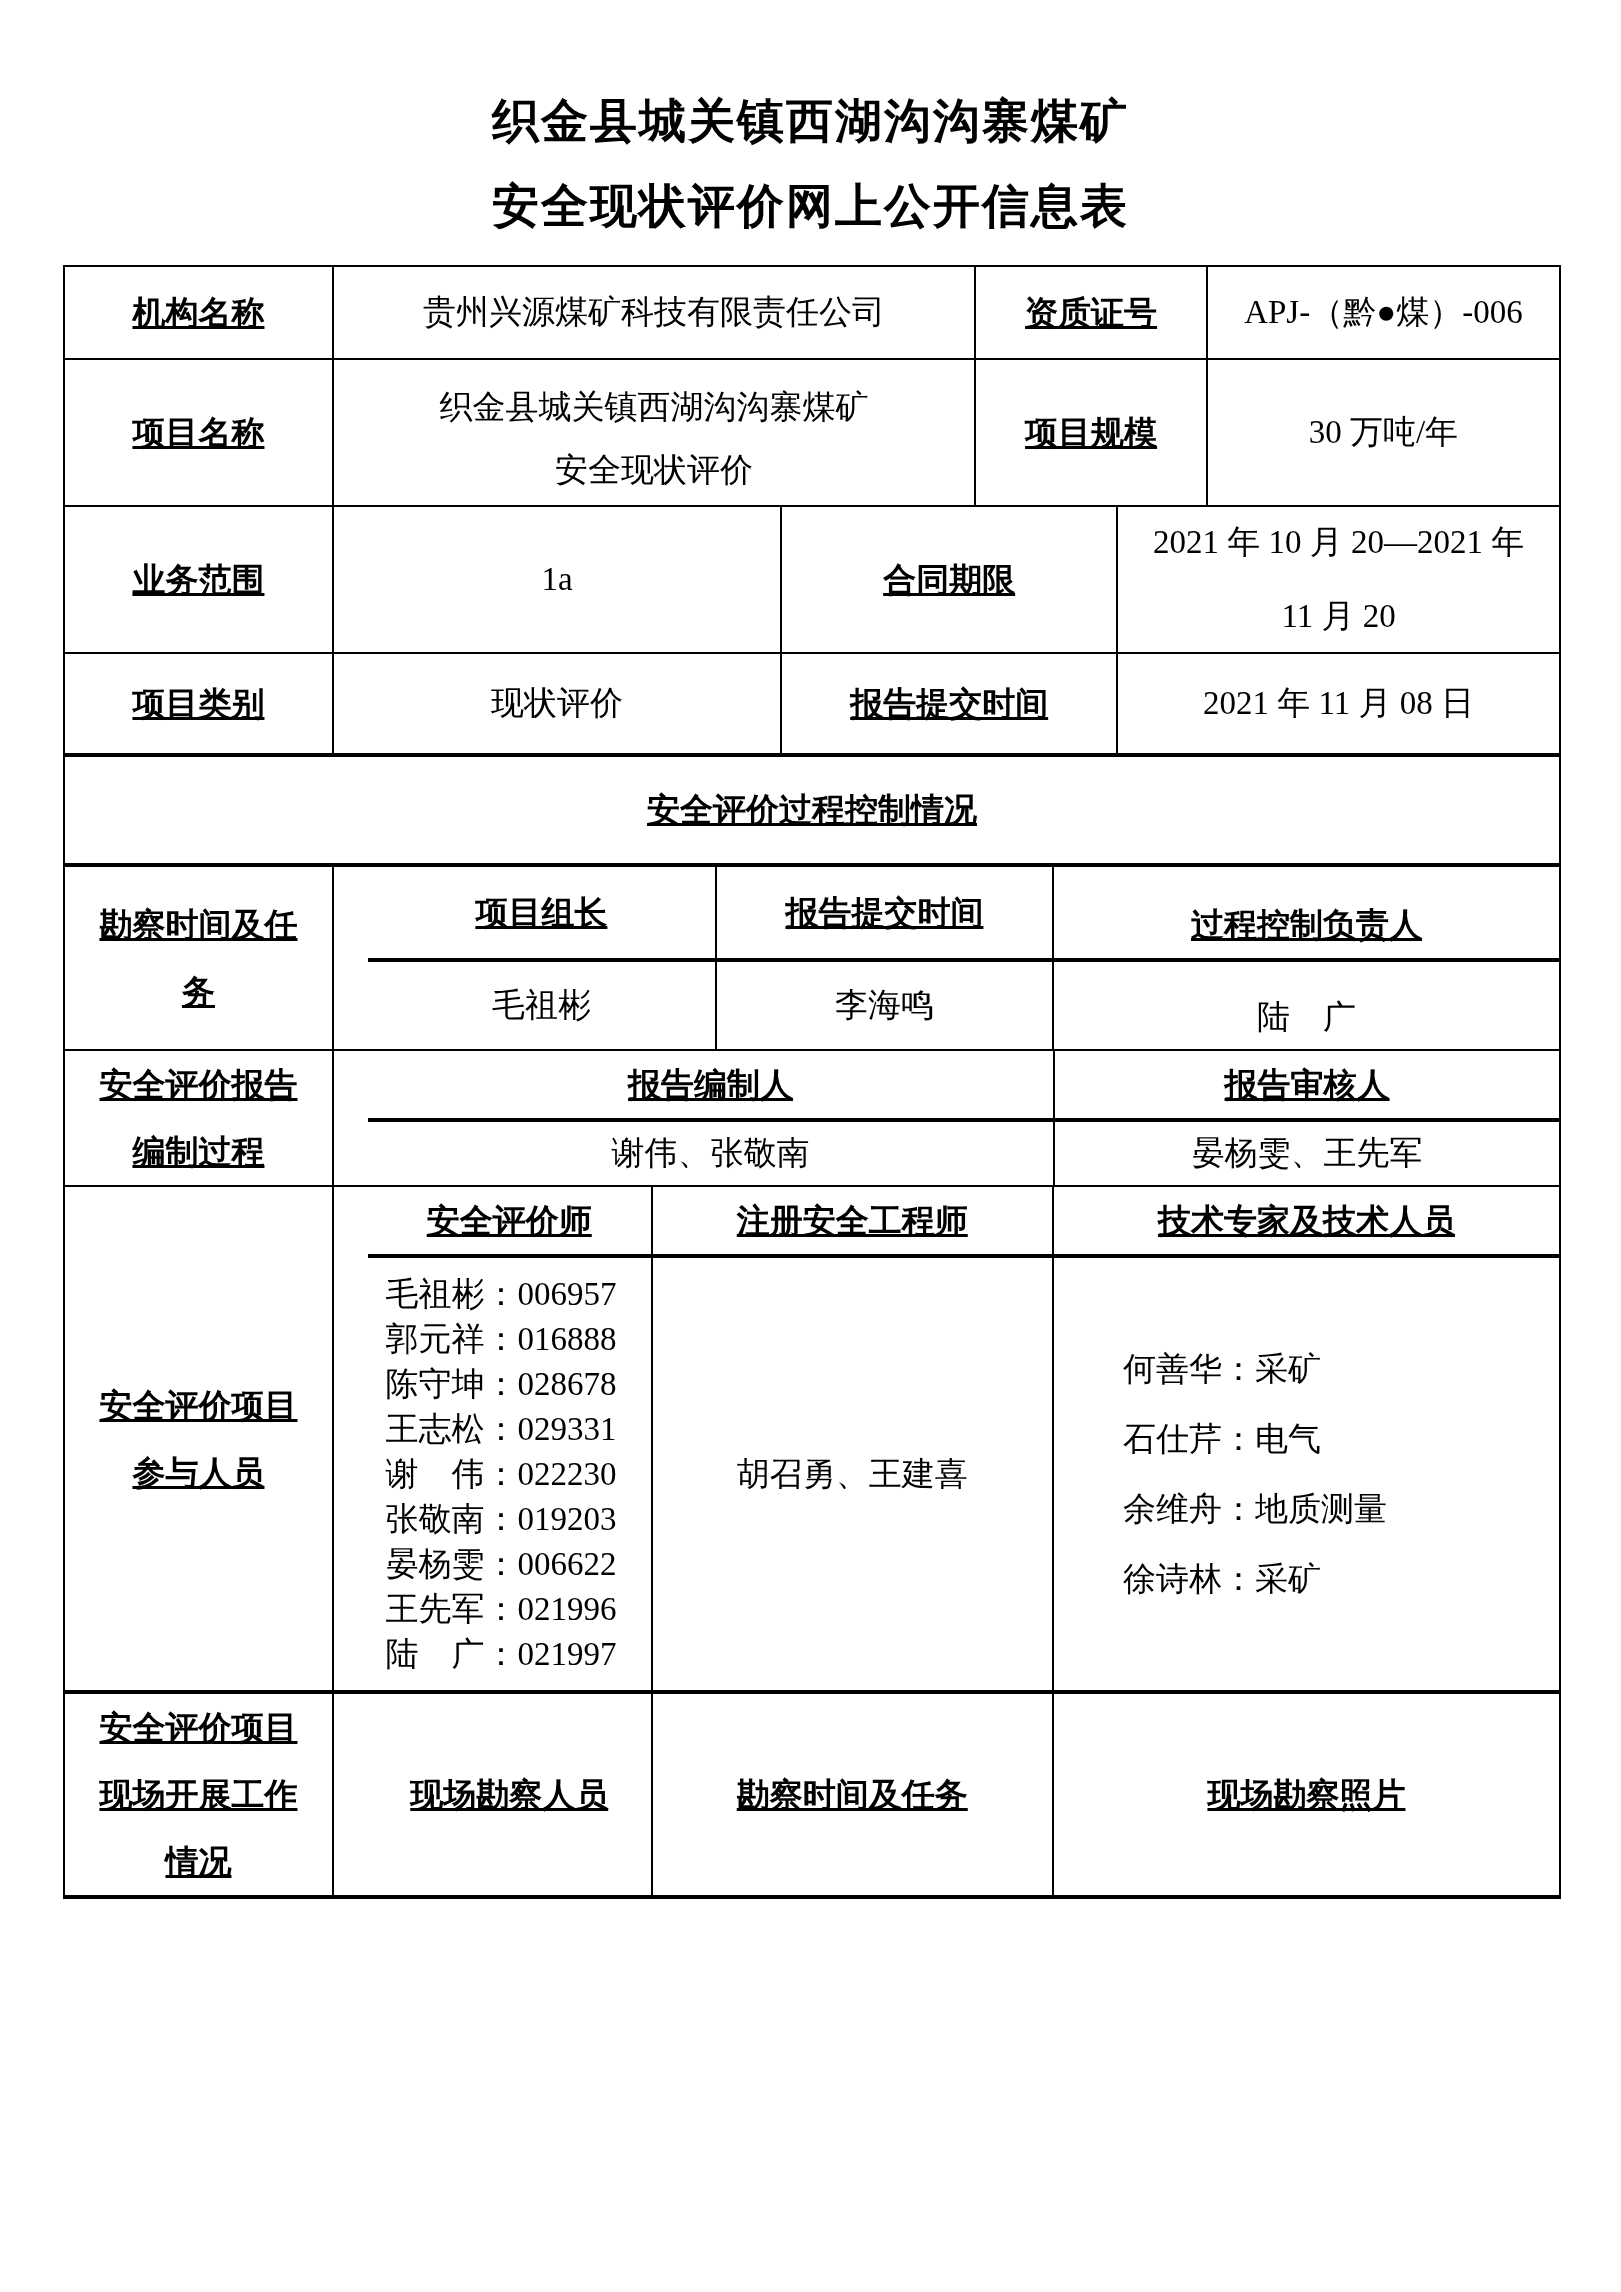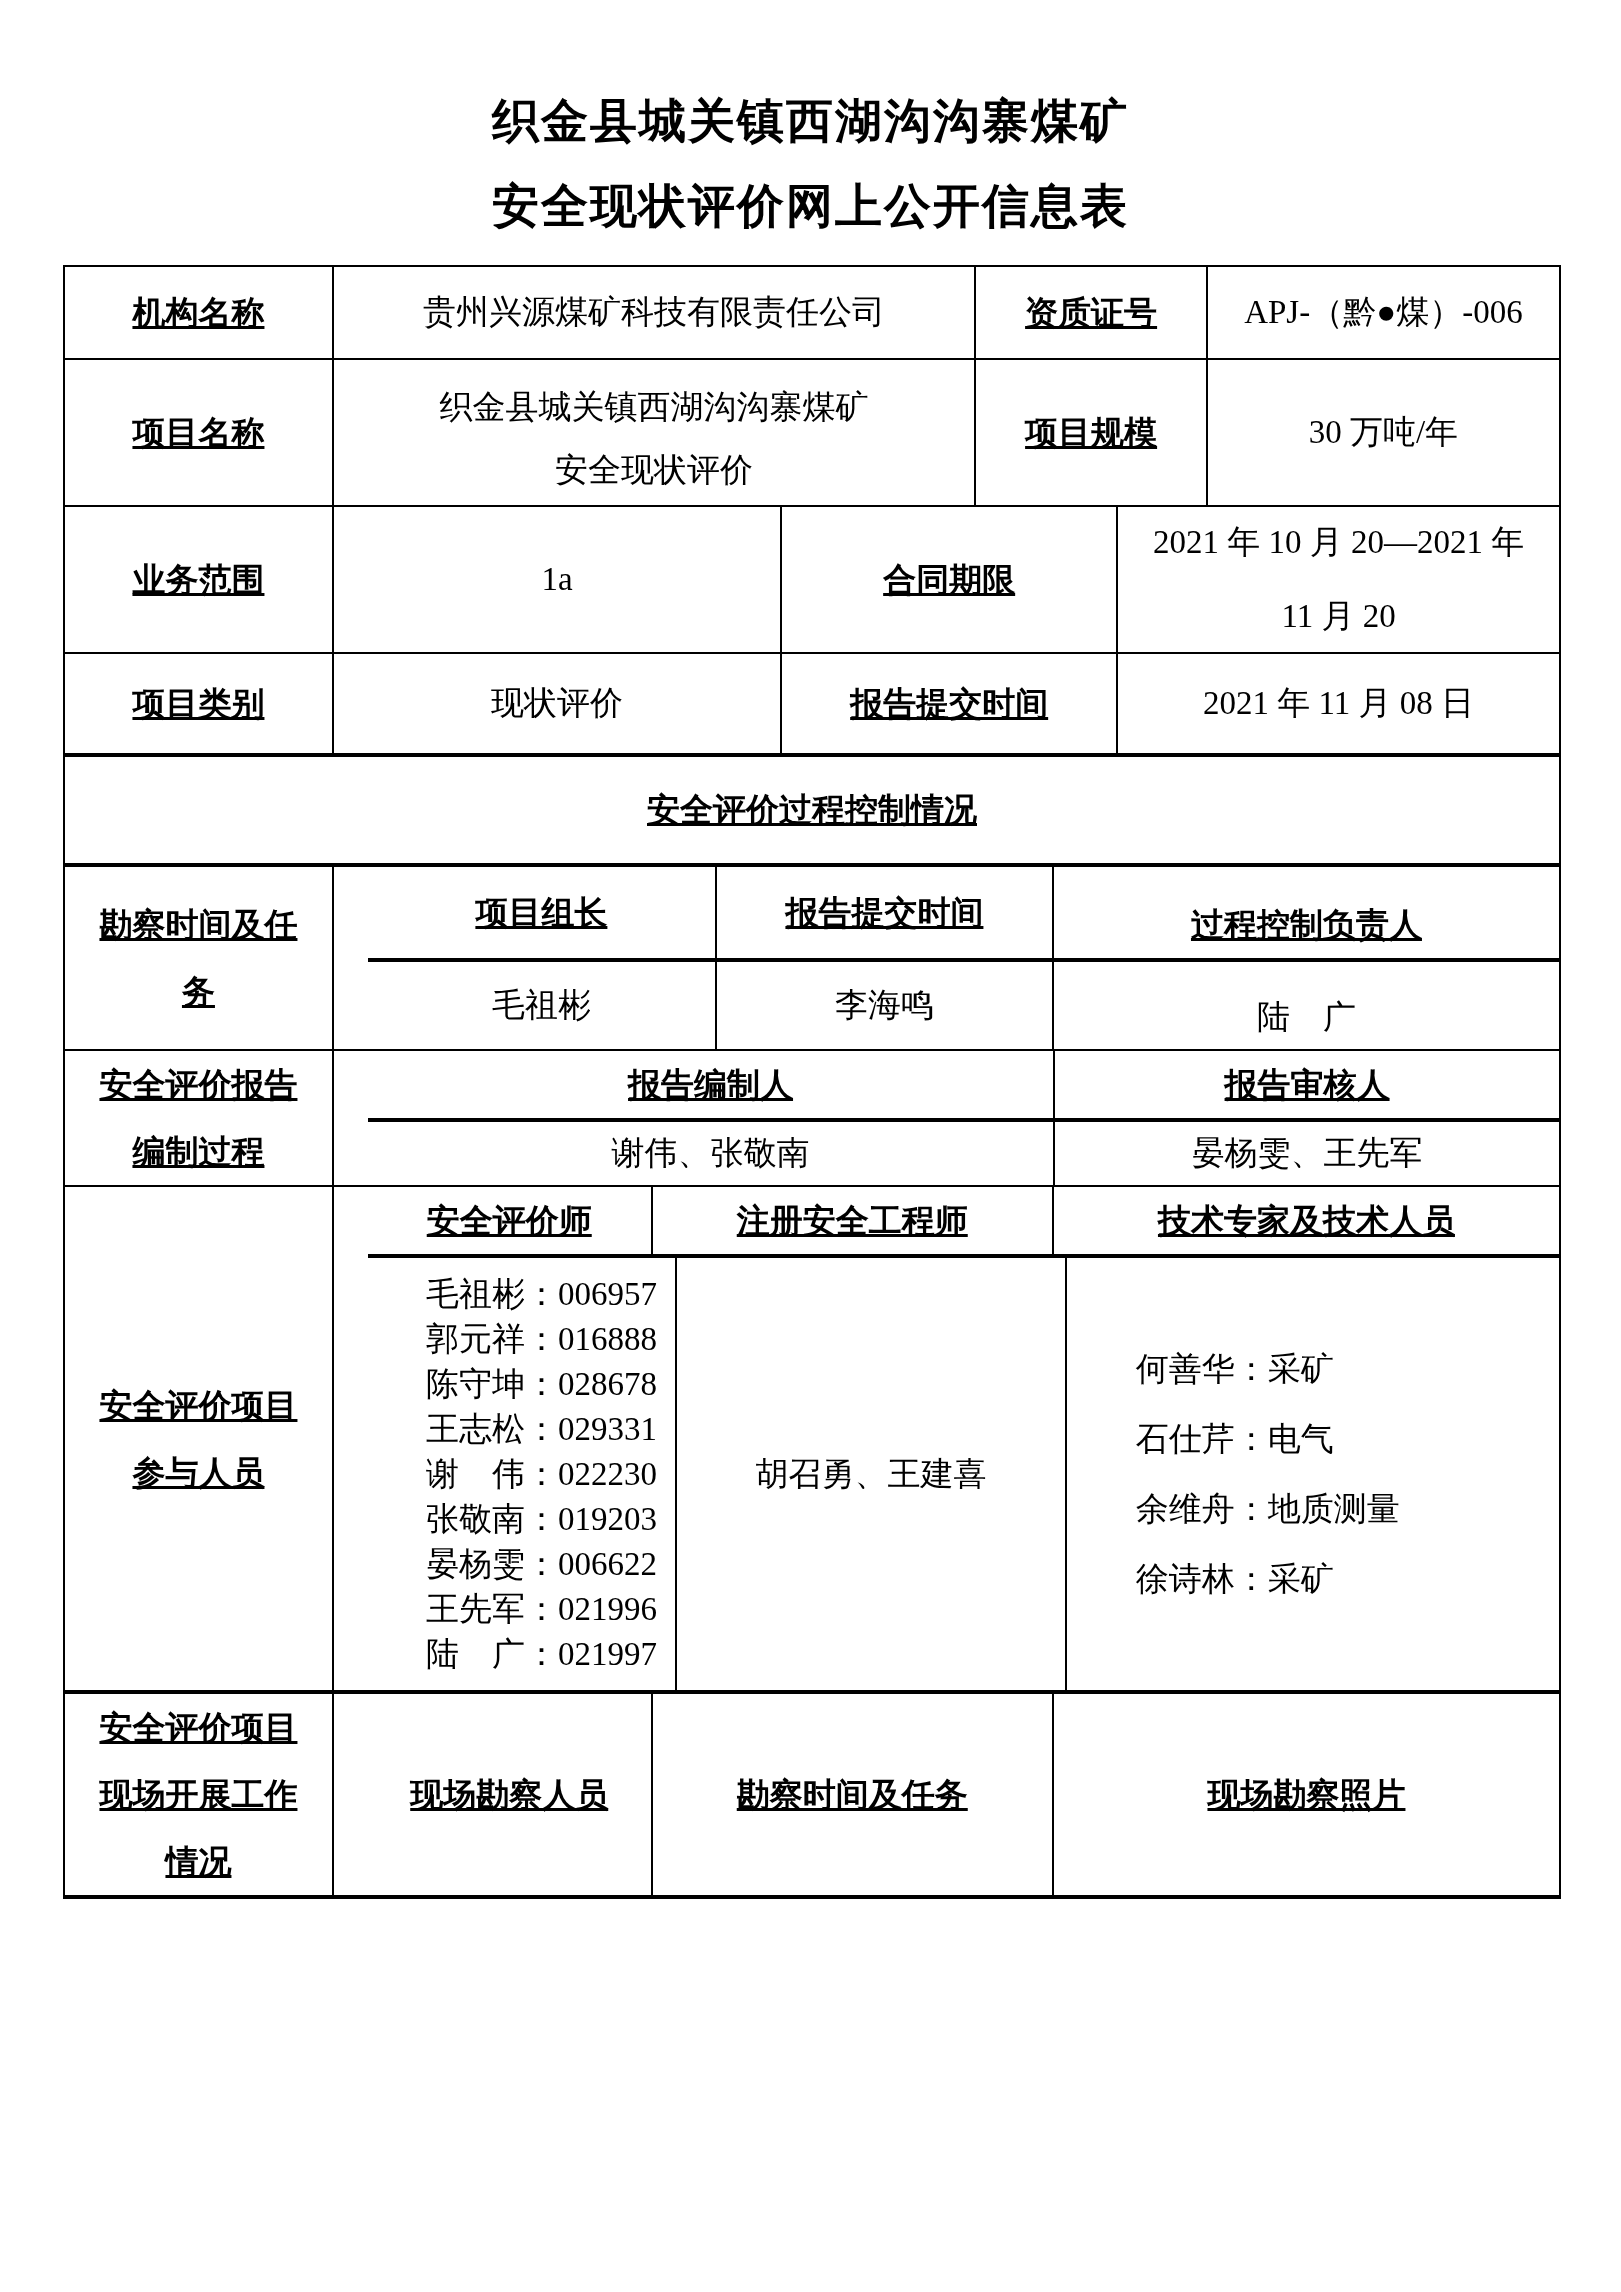--- a/index.html
+++ b/index.html
@@ -100,21 +100,21 @@
   .mgmt-c3 { width: 42.4%; margin-top: 24px; }
   .rep-c1  { width: 57.7%; }
   .rep-c2  { width: 42.3%; }
   .ps-c1   { width: 23.9%; }
   .ps-c2   { width: 33.7%; }
   .ps-c3   { width: 42.4%; border-radius: 29px; }
 
   .two-line-val { display: flex; flex-direction: column; justify-content: space-around; height: 78%; }
   .wrap-val { padding: 0 33px; line-height: 74px; }
 
-  .list-cell { align-items: center; justify-content: space-around; text-align: left; padding: 13.7px 9.8px 13.7px 17.6px; margin-left: 32px; }
+  .list-cell { align-items: flex-start; justify-content: space-around; text-align: left; padding: 13.7px 9.8px 13.7px 17.6px; }
   .list-cell .entry { font-size: 33px; font-family: "Liberation Serif", "DejaVu Serif", serif; }
   .experts-cell { align-items: flex-start; justify-content: center; text-align: left; padding-left: 69px; }
   .experts-cell .entry { font-size: 33px; line-height: 70px; font-family: "Liberation Serif", "DejaVu Serif", serif; }
 </style>
 </head>
 <body>
 
 <div class="page">
 
   <div class="doc-title">织金县城关镇西湖沟沟寨煤矿</div>

